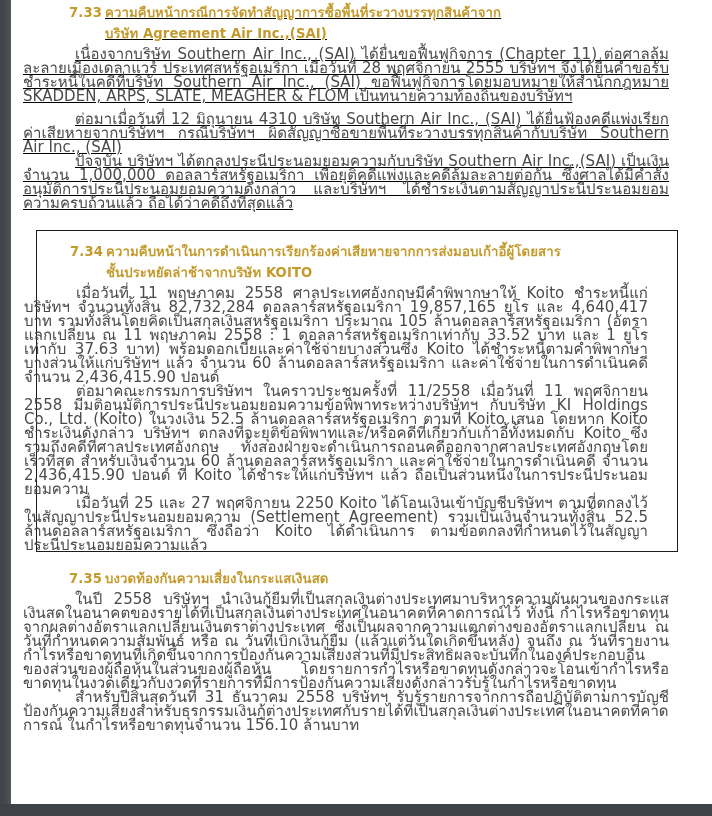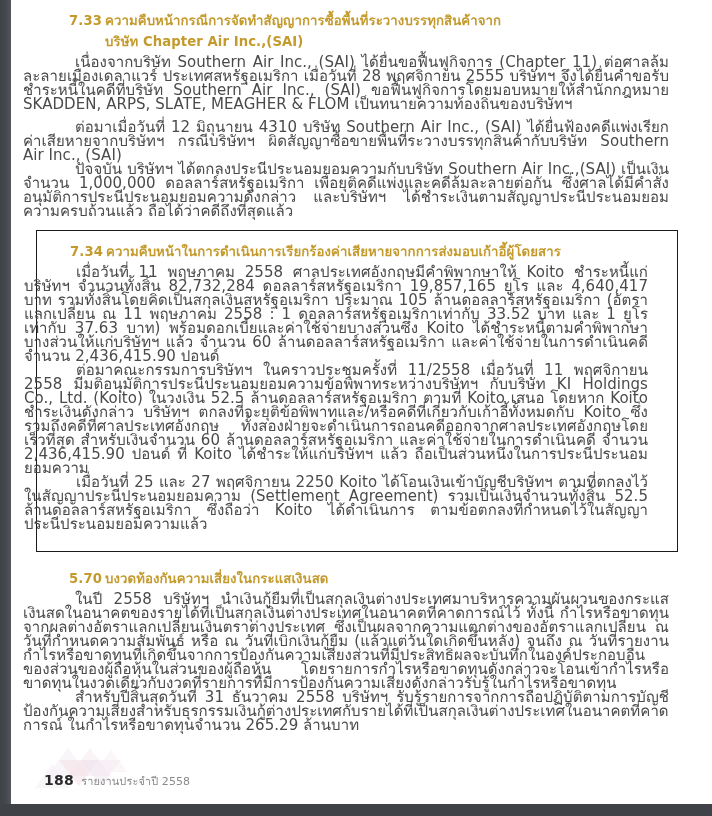--- a/index.html
+++ b/index.html
@@ -74,22 +74,23 @@
     letter-spacing: 0.05px;
   }
   .para.indent {
     text-indent: 52px;
   }
 
   
   .block-733 {
     position: absolute;
     left: 58px;
-    top: 10px;
+    top: 2px;
     width: 600px;
+    text-decoration: underline;
   }
   .block-733 .body {
     margin-top: 3px;
     margin-left: -46px;
     width: 646px;
   }
   .block-733 .para + .para {
     margin-top: 0px;
   }
   .gap-733 { height: 9px; }
@@ -211,62 +212,50 @@
 </head>
 <body>
 
 <div class="viewer-gutter"></div>
 
 <div class="page">
 
   <div class="block-733">
     <div class="section-head">
       <span class="num">7.33</span><span>ความคืบหน้ากรณีการจัดทำสัญญาการซื้อพื้นที่ระวางบรรทุกสินค้าจาก</span>
-      <span class="head-line2">บริษัท Chapter Air Inc.,(SAI)</span>
+      <span class="head-line2">บริษัท Agreement Air Inc.,(SAI)</span>
     </div>
     <div class="body">
       <p class="para indent">เนื่องจากบริษัท Southern Air Inc., (SAI) ได้ยื่นขอฟื้นฟูกิจการ (Chapter 11) ต่อศาลล้มละลายเมืองเดลาแวร์ ประเทศสหรัฐอเมริกา เมื่อวันที่ 28 พฤศจิกายน 2555 บริษัทฯ จึงได้ยื่นคำขอรับชำระหนี้ในคดีที่บริษัท Southern Air Inc., (SAI) ขอฟื้นฟูกิจการโดยมอบหมายให้สำนักกฎหมาย SKADDEN, ARPS, SLATE, MEAGHER &amp; FLOM เป็นทนายความท้องถิ่นของบริษัทฯ</p>
       <div class="gap-733"></div>
       <p class="para indent">ต่อมาเมื่อวันที่ 12 มิถุนายน 4310 บริษัท Southern Air Inc., (SAI) ได้ยื่นฟ้องคดีแพ่งเรียกค่าเสียหายจากบริษัทฯ กรณีบริษัทฯ ผิดสัญญาซื้อขายพื้นที่ระวางบรรทุกสินค้ากับบริษัท Southern Air Inc., (SAI)</p>
       <p class="para indent">ปัจจุบัน บริษัทฯ ได้ตกลงประนีประนอมยอมความกับบริษัท Southern Air Inc.,(SAI) เป็นเงินจำนวน 1,000,000 ดอลลาร์สหรัฐอเมริกา เพื่อยุติคดีแพ่งและคดีล้มละลายต่อกัน ซึ่งศาลได้มีคำสั่งอนุมัติการประนีประนอมยอมความดังกล่าว และบริษัทฯ ได้ชำระเงินตามสัญญาประนีประนอมยอมความครบถ้วนแล้ว ถือได้ว่าคดีถึงที่สุดแล้ว</p>
     </div>
   </div>
 
   <div class="box-734">
     <div class="box-734-inner">
       <div class="section-head">
         <span class="num">7.34</span><span>ความคืบหน้าในการดำเนินการเรียกร้องค่าเสียหายจากการส่งมอบเก้าอี้ผู้โดยสาร</span>
+        <span class="head-line2">ชั้นประหยัดล่าช้าจากบริษัท KOITO</span>
       </div>
       <div class="body">
         <p class="para indent">เมื่อวันที่ 11 พฤษภาคม 2558 ศาลประเทศอังกฤษมีคำพิพากษาให้ Koito ชำระหนี้แก่บริษัทฯ จำนวนทั้งสิ้น 82,732,284 ดอลลาร์สหรัฐอเมริกา 19,857,165 ยูโร และ 4,640,417 บาท รวมทั้งสิ้นโดยคิดเป็นสกุลเงินสหรัฐอเมริกา ประมาณ 105 ล้านดอลลาร์สหรัฐอเมริกา (อัตราแลกเปลี่ยน ณ 11 พฤษภาคม 2558 : 1 ดอลลาร์สหรัฐอเมริกาเท่ากับ 33.52 บาท และ 1 ยูโร เท่ากับ 37.63 บาท) พร้อมดอกเบี้ยและค่าใช้จ่ายบางส่วนซึ่ง Koito ได้ชำระหนี้ตามคำพิพากษาบางส่วนให้แก่บริษัทฯ แล้ว จำนวน 60 ล้านดอลลาร์สหรัฐอเมริกา และค่าใช้จ่ายในการดำเนินคดี จำนวน 2,436,415.90 ปอนด์</p>
         <p class="para indent">ต่อมาคณะกรรมการบริษัทฯ ในคราวประชุมครั้งที่ 11/2558 เมื่อวันที่ 11 พฤศจิกายน 2558 มีมติอนุมัติการประนีประนอมยอมความข้อพิพาทระหว่างบริษัทฯ กับบริษัท KI Holdings Co., Ltd. (Koito) ในวงเงิน 52.5 ล้านดอลลาร์สหรัฐอเมริกา ตามที่ Koito เสนอ โดยหาก Koito ชำระเงินดังกล่าว บริษัทฯ ตกลงที่จะยุติข้อพิพาทและ/หรือคดีที่เกี่ยวกับเก้าอี้ทั้งหมดกับ Koito ซึ่งรวมถึงคดีที่ศาลประเทศอังกฤษ ทั้งสองฝ่ายจะดำเนินการถอนคดีออกจากศาลประเทศอังกฤษโดยเร็วที่สุด สำหรับเงินจำนวน 60 ล้านดอลลาร์สหรัฐอเมริกา และค่าใช้จ่ายในการดำเนินคดี จำนวน 2,436,415.90 ปอนด์ ที่ Koito ได้ชำระให้แก่บริษัทฯ แล้ว ถือเป็นส่วนหนึ่งในการประนีประนอมยอมความ</p>
         <p class="para indent">เมื่อวันที่ 25 และ 27 พฤศจิกายน 2250 Koito ได้โอนเงินเข้าบัญชีบริษัทฯ ตามที่ตกลงไว้ในสัญญาประนีประนอมยอมความ (Settlement Agreement) รวมเป็นเงินจำนวนทั้งสิ้น 52.5 ล้านดอลลาร์สหรัฐอเมริกา ซึ่งถือว่า Koito ได้ดำเนินการ ตามข้อตกลงที่กำหนดไว้ในสัญญาประนีประนอมยอมความแล้ว</p>
       </div>
     </div>
   </div>
 
   <div class="block-735">
     <div class="section-head">
-      <span class="num">5.70</span><span>บงวดท้องกันความเสี่ยงในกระแสเงินสด</span>
+      <span class="num">7.35</span><span>บงวดท้องกันความเสี่ยงในกระแสเงินสด</span>
     </div>
     <div class="body">
       <p class="para indent">ในปี 2558 บริษัทฯ นำเงินกู้ยืมที่เป็นสกุลเงินต่างประเทศมาบริหารความผันผวนของกระแสเงินสดในอนาคตของรายได้ที่เป็นสกุลเงินต่างประเทศในอนาคตที่คาดการณ์ไว้ ทั้งนี้ กำไรหรือขาดทุนจากผลต่างอัตราแลกเปลี่ยนเงินตราต่างประเทศ ซึ่งเป็นผลจากความแตกต่างของอัตราแลกเปลี่ยน ณ วันที่กำหนดความสัมพันธ์ หรือ ณ วันที่เบิกเงินกู้ยืม (แล้วแต่วันใดเกิดขึ้นหลัง) จนถึง ณ วันที่รายงานกำไรหรือขาดทุนที่เกิดขึ้นจากการป้องกันความเสี่ยงส่วนที่มีประสิทธิผลจะบันทึกในองค์ประกอบอื่นของส่วนของผู้ถือหุ้นในส่วนของผู้ถือหุ้น โดยรายการกำไรหรือขาดทุนดังกล่าวจะโอนเข้ากำไรหรือขาดทุนในงวดเดียวกับงวดที่รายการที่มีการป้องกันความเสี่ยงดังกล่าวรับรู้ในกำไรหรือขาดทุน</p>
-      <p class="para indent">สำหรับปีสิ้นสุดวันที่ 31 ธันวาคม 2558 บริษัทฯ รับรู้รายการจากการถือปฏิบัติตามการบัญชีป้องกันความเสี่ยงสำหรับธุรกรรมเงินกู้ต่างประเทศกับรายได้ที่เป็นสกุลเงินต่างประเทศในอนาคตที่คาดการณ์ ในกำไรหรือขาดทุนจำนวน 265.29 ล้านบาท</p>
+      <p class="para indent">สำหรับปีสิ้นสุดวันที่ 31 ธันวาคม 2558 บริษัทฯ รับรู้รายการจากการถือปฏิบัติตามการบัญชีป้องกันความเสี่ยงสำหรับธุรกรรมเงินกู้ต่างประเทศกับรายได้ที่เป็นสกุลเงินต่างประเทศในอนาคตที่คาดการณ์ ในกำไรหรือขาดทุนจำนวน 156.10 ล้านบาท</p>
     </div>
   </div>
 
-  <div class="footer">
-    <div class="footer-deco">
-      <span class="tri t1"></span>
-      <span class="tri t2"></span>
-      <span class="tri t3"></span>
-      <span class="tri t4"></span>
-      <span class="tri t5"></span>
-      <span class="tri t6"></span>
-    </div>
-    <div class="footer-text">
-      <span class="page-number">188</span><span class="footer-label">รายงานประจำปี 2558</span>
-    </div>
-  </div>
 
 </div>
 
 <div class="viewer-bottom"></div>
 
 </body></html>

